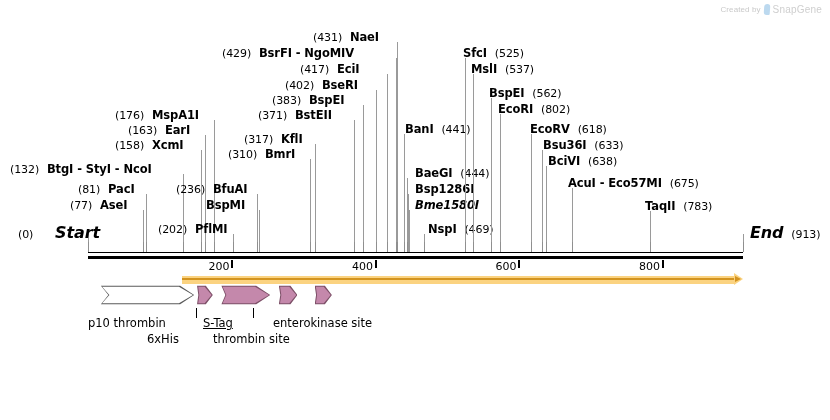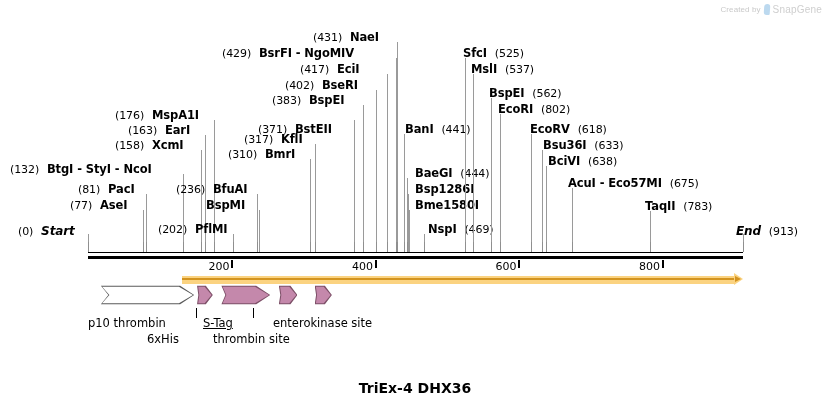--- a/index.html
+++ b/index.html
@@ -32,21 +32,21 @@
   .enz{
     position:absolute;
     white-space:nowrap;
     font-size:11.5px;
     font-weight:bold;
     font-family:"DejaVu Sans", sans-serif;
     line-height:1;
     letter-spacing:-0.1px;
   }
   .enz .pos{font-weight:normal;font-size:11px;color:#000;}
-  .startend{font-style:italic;font-weight:bold;font-size:12px;}
+  .startend{font-style:italic;font-weight:bold;font-size:16px;margin-left:14px;}
 
   
   .leader{
     position:absolute;
     width:0;
     border-left:1px solid #9a9a9a;
     transform-origin:top left;
   }
 
   
@@ -154,39 +154,39 @@
       <div class="enz" style="left: 158px; top: 224px;"><span class="pos">(202)</span>&nbsp;&nbsp;<span>PflMI</span></div>
       <div class="leader" style="left: 257.31px; top: 194px; height: 58px;"></div>
       <div class="enz" style="left: 176px; top: 184px;"><span class="pos">(236)</span>&nbsp;&nbsp;<span>BfuAI</span></div>
       <div class="leader" style="left: 258.745px; top: 210px; height: 42px;"></div>
       <div class="enz" style="left: 206px; top: 200px;"><span>BspMI</span></div>
       <div class="leader" style="left: 310.399px; top: 159px; height: 93px;"></div>
       <div class="enz" style="left: 228px; top: 149px;"><span class="pos">(310)</span>&nbsp;&nbsp;<span>BmrI</span></div>
       <div class="leader" style="left: 315.421px; top: 144px; height: 108px;"></div>
       <div class="enz" style="left: 244px; top: 134px;"><span class="pos">(317)</span>&nbsp;&nbsp;<span>KflI</span></div>
       <div class="leader" style="left: 354.161px; top: 120px; height: 132px;"></div>
-      <div class="enz" style="left: 258px; top: 124px;"><span class="pos">(371)</span>&nbsp;&nbsp;<span>BstEII</span></div>
+      <div class="enz" style="left: 258px; top: 110px;"><span class="pos">(371)</span>&nbsp;&nbsp;<span>BstEII</span></div>
       <div class="leader" style="left: 362.77px; top: 105px; height: 147px;"></div>
       <div class="enz" style="left: 272px; top: 95px;"><span class="pos">(383)</span>&nbsp;&nbsp;<span>BspEI</span></div>
       <div class="leader" style="left: 376.401px; top: 90px; height: 162px;"></div>
       <div class="enz" style="left: 285px; top: 80px;"><span class="pos">(402)</span>&nbsp;&nbsp;<span>BseRI</span></div>
       <div class="leader" style="left: 387.162px; top: 74px; height: 178px;"></div>
       <div class="enz" style="left: 300px; top: 64px;"><span class="pos">(417)</span>&nbsp;&nbsp;<span>EciI</span></div>
       <div class="leader" style="left: 395.771px; top: 58px; height: 194px;"></div>
       <div class="enz" style="left: 222px; top: 48px;"><span class="pos">(429)</span>&nbsp;&nbsp;<span>BsrFI - NgoMIV</span></div>
       <div class="leader" style="left: 397.206px; top: 42px; height: 210px;"></div>
       <div class="enz" style="left: 313px; top: 32px;"><span class="pos">(431)</span>&nbsp;&nbsp;<span>NaeI</span></div>
       <div class="leader" style="left: 404.38px; top: 134px; height: 118px;"></div>
       <div class="enz" style="left: 405px; top: 124px;"><span>BanI</span>&nbsp;&nbsp;<span class="pos">(441)</span></div>
       <div class="leader" style="left: 406.532px; top: 178px; height: 74px;"></div>
       <div class="enz" style="left: 415px; top: 168px;"><span>BaeGI</span>&nbsp;&nbsp;<span class="pos">(444)</span></div>
       <div class="leader" style="left: 407.967px; top: 194px; height: 58px;"></div>
       <div class="enz" style="left: 415px; top: 184px;"><span>Bsp1286I</span></div>
       <div class="leader" style="left: 409.402px; top: 210px; height: 42px;"></div>
-      <div class="enz" style="left: 415px; top: 200px;"><span>Bme1580I</span></div>
+      <div class="enz" style="left: 415px; top: 200px; font-style: italic;"><span>Bme1580I</span></div>
       <div class="leader" style="left: 424.468px; top: 234px; height: 18px;"></div>
       <div class="enz" style="left: 428px; top: 224px;"><span>NspI</span>&nbsp;&nbsp;<span class="pos">(469)</span></div>
       <div class="leader" style="left: 464.643px; top: 58px; height: 194px;"></div>
       <div class="enz" style="left: 463px; top: 48px;"><span>SfcI</span>&nbsp;&nbsp;<span class="pos">(525)</span></div>
       <div class="leader" style="left: 473.252px; top: 74px; height: 178px;"></div>
       <div class="enz" style="left: 471px; top: 64px;"><span>MslI</span>&nbsp;&nbsp;<span class="pos">(537)</span></div>
       <div class="leader" style="left: 491.187px; top: 98px; height: 154px;"></div>
       <div class="enz" style="left: 489px; top: 88px;"><span>BspEI</span>&nbsp;&nbsp;<span class="pos">(562)</span></div>
       <div class="leader" style="left: 499.796px; top: 114px; height: 138px;"></div>
       <div class="enz" style="left: 498px; top: 104px;"><span>EcoRI</span>&nbsp;&nbsp;<span class="pos">(802)</span></div>
@@ -267,15 +267,14 @@
       <div class="feat-label" style="left: 203px; top: 316px; text-decoration: underline;">S-Tag</div>
       <div style="position: absolute; left: 278.832px; top: 284px; width: 18.6528px; height: 22px; background: rgb(125, 80, 104); clip-path: polygon(0% 8%, 62.4721% 8%, 100% 50%, 62.4721% 92%, 0% 92%, 8% 50%);"></div>
       <div style="position: absolute; left: 280.032px; top: 285.2px; width: 16.2528px; height: 19.6px; background: rgb(196, 136, 171); clip-path: polygon(0% 8%, 56.9305% 8%, 100% 50%, 56.9305% 92%, 0% 92%, 8% 50%);"></div>
       <div class="feat-tick" style="left: 253px; top: 308px; height: 10px;"></div>
       <div class="feat-label" style="left: 213px; top: 332px;">thrombin site</div>
       <div style="position: absolute; left: 314.703px; top: 284px; width: 17.218px; height: 22px; background: rgb(125, 80, 104); clip-path: polygon(0% 8%, 59.3448% 8%, 100% 50%, 59.3448% 92%, 0% 92%, 8% 50%);"></div>
       <div style="position: absolute; left: 315.903px; top: 285.2px; width: 14.818px; height: 19.6px; background: rgb(196, 136, 171); clip-path: polygon(0% 8%, 52.76% 8%, 100% 50%, 52.76% 92%, 0% 92%, 8% 50%);"></div>
       <div class="feat-label" style="left: 273px; top: 316px;">enterokinase site</div>
     </div>
 
-  <div class="title" style="top:380px">TriEx-4 DHX36</div>
 
 </div>
 
 </body></html>

